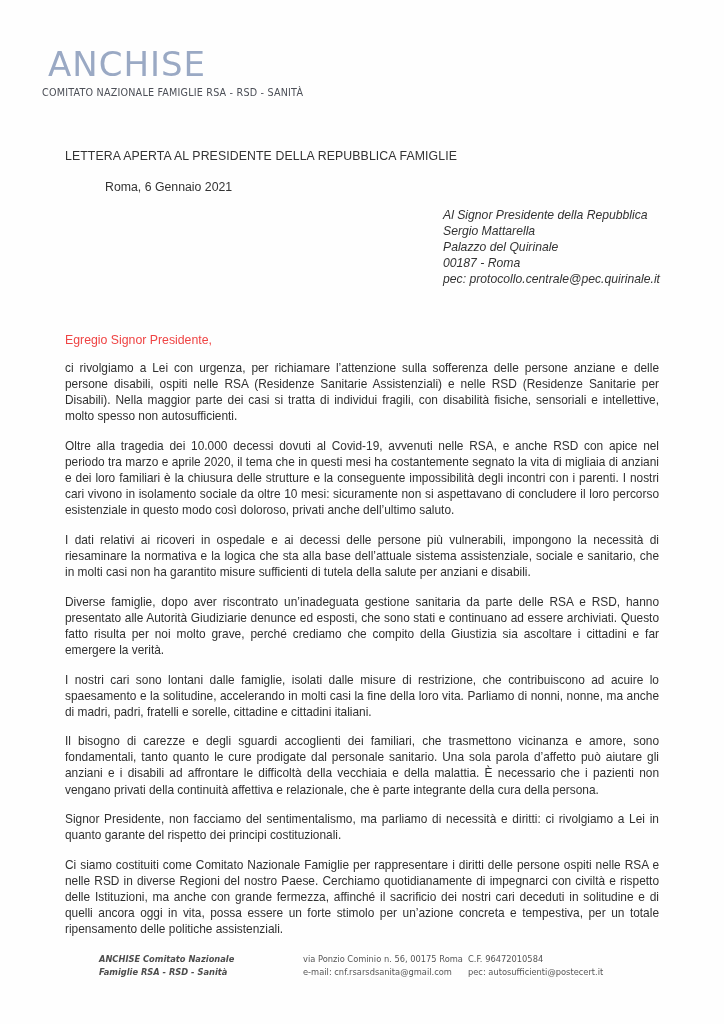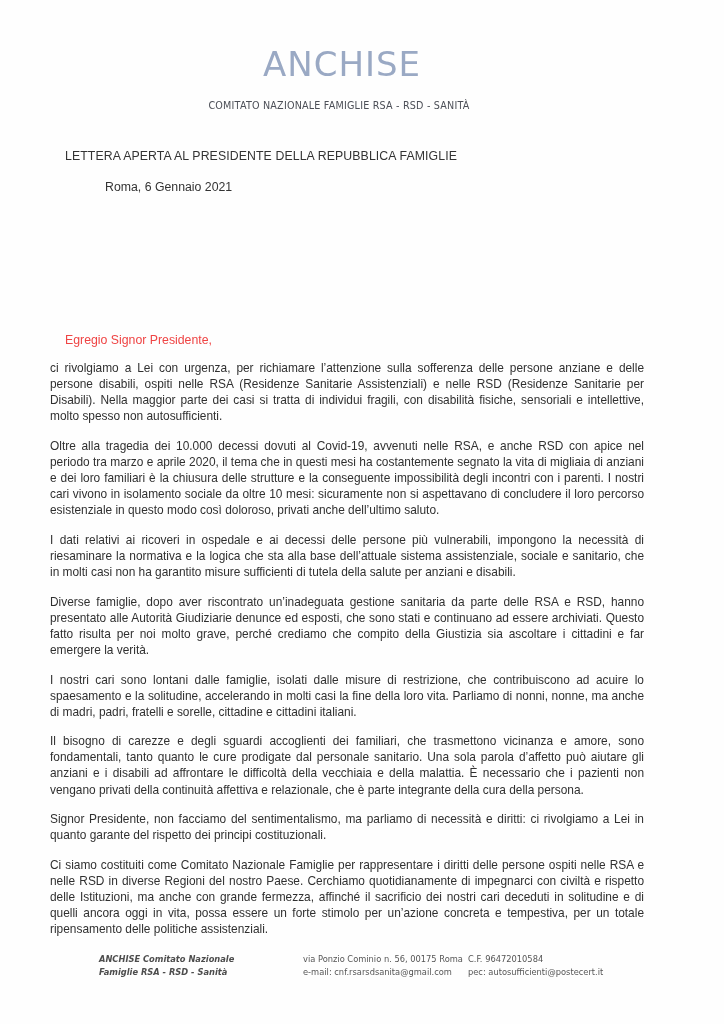--- a/index.html
+++ b/index.html
@@ -20,37 +20,37 @@
       left: 0; top: 0;
       width: 724px;
       height: 1024px;
       background: #fefefe;
     }
     .logo-block {
       position: absolute;
       top: 46px;
       left: 0;
       width: 656px;
-      text-align: center;
+      padding-left: 20px;
     }
     .logo-title {
       font-family: "DejaVu Sans", sans-serif;
       font-size: 34px;
       letter-spacing: 1px;
       color: #9aa9c4;
       line-height: 36px;
       font-weight: normal;
       margin-left: 28px;
     }
     .logo-subtitle {
       font-family: "DejaVu Sans", sans-serif;
       font-size: 9.6px;
       color: #4c4f57;
       letter-spacing: 0.2px;
-      margin-top: 18px;
+      margin-top: 5px;
       margin-left: 22px;
     }
     .heading {
       position: absolute;
       left: 65px;
       top: 149px;
       font-size: 12.3px;
       color: #333;
       letter-spacing: 0.1px;
     }
@@ -74,21 +74,21 @@
     .recipient div { white-space: nowrap; }
     .salutation {
       position: absolute;
       left: 65px;
       top: 333px;
       font-size: 12.3px;
       color: #ef4444;
     }
     .body-text {
       position: absolute;
-      left: 50px;
+      left: 65px;
       top: 360px;
       width: 594px;
       font-size: 11.9px;
       line-height: 16.1px;
       color: #303030;
       text-align: justify;
     }
     .body-text p {
       margin: 0 0 13.5px 0;
     }
@@ -117,20 +117,27 @@
 <div class="page">
 
   <div class="logo-block">
     <div class="logo-title">ANCHISE</div>
     <div class="logo-subtitle">COMITATO NAZIONALE FAMIGLIE RSA - RSD - SANITÀ</div>
   </div>
 
   <div class="heading">LETTERA APERTA AL PRESIDENTE DELLA REPUBBLICA FAMIGLIE</div>
   <div class="date">Roma, 6 Gennaio 2021</div>
 
+  <div class="recipient">
+    <div>Al Signor Presidente della Repubblica</div>
+    <div>Sergio Mattarella</div>
+    <div>Palazzo del Quirinale</div>
+    <div>00187 - Roma</div>
+    <div>pec: protocollo.centrale@pec.quirinale.it</div>
+  </div>
 
   <div class="salutation">Egregio Signor Presidente,</div>
 
   <div class="body-text">
     <p>ci rivolgiamo a Lei con urgenza, per richiamare l’attenzione sulla sofferenza delle persone anziane e delle persone disabili, ospiti nelle RSA (Residenze Sanitarie Assistenziali) e nelle RSD (Residenze Sanitarie per Disabili). Nella maggior parte dei casi si tratta di individui fragili, con disabilità fisiche, sensoriali e intellettive, molto spesso non autosufficienti.</p>
     <p>Oltre alla tragedia dei 10.000 decessi dovuti al Covid-19, avvenuti nelle RSA, e anche RSD con apice nel periodo tra marzo e aprile 2020, il tema che in questi mesi ha costantemente segnato la vita di migliaia di anziani e dei loro familiari è la chiusura delle strutture e la conseguente impossibilità degli incontri con i parenti. I nostri cari vivono in isolamento sociale da oltre 10 mesi: sicuramente non si aspettavano di concludere il loro percorso esistenziale in questo modo così doloroso, privati anche dell’ultimo saluto.</p>
     <p>I dati relativi ai ricoveri in ospedale e ai decessi delle persone più vulnerabili, impongono la necessità di riesaminare la normativa e la logica che sta alla base dell’attuale sistema assistenziale, sociale e sanitario, che in molti casi non ha garantito misure sufficienti di tutela della salute per anziani e disabili.</p>
     <p>Diverse famiglie, dopo aver riscontrato un’inadeguata gestione sanitaria da parte delle RSA e RSD, hanno presentato alle Autorità Giudiziarie denunce ed esposti, che sono stati e continuano ad essere archiviati. Questo fatto risulta per noi molto grave, perché crediamo che compito della Giustizia sia ascoltare i cittadini e far emergere la verità.</p>
     <p>I nostri cari sono lontani dalle famiglie, isolati dalle misure di restrizione, che contribuiscono ad acuire lo spaesamento e la solitudine, accelerando in molti casi la fine della loro vita. Parliamo di nonni, nonne, ma anche di madri, padri, fratelli e sorelle, cittadine e cittadini italiani.</p>
     <p>Il bisogno di carezze e degli sguardi accoglienti dei familiari, che trasmettono vicinanza e amore, sono fondamentali, tanto quanto le cure prodigate dal personale sanitario. Una sola parola d’affetto può aiutare gli anziani e i disabili ad affrontare le difficoltà della vecchiaia e della malattia. È necessario che i pazienti non vengano privati della continuità affettiva e relazionale, che è parte integrante della cura della persona.</p>

